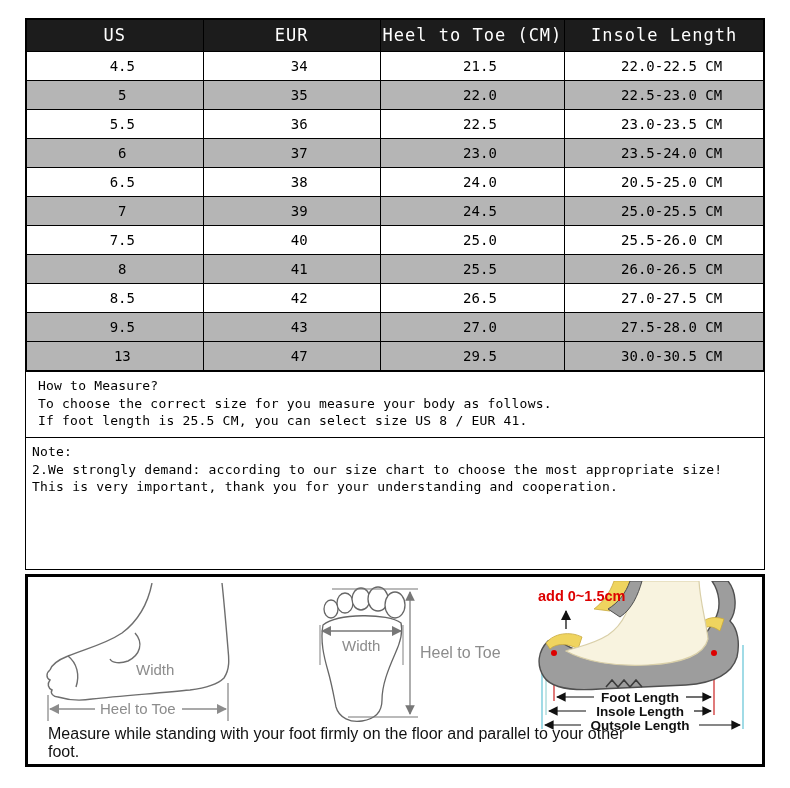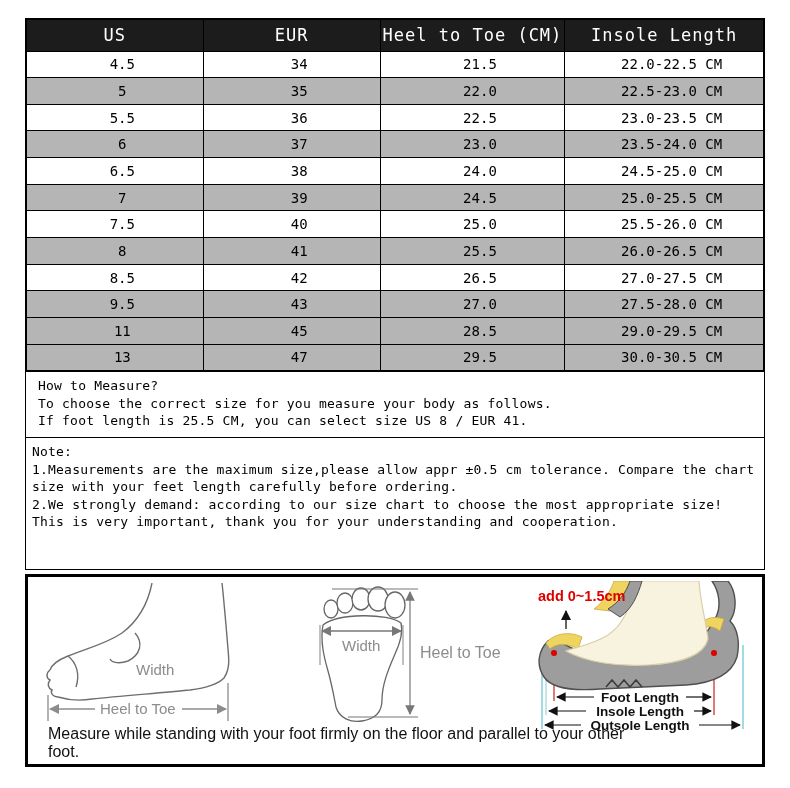--- a/index.html
+++ b/index.html
@@ -95,21 +95,21 @@
           <tr class="alt">
             <td>6</td>
             <td>37</td>
             <td>23.0</td>
             <td>23.5-24.0 CM</td>
           </tr>
           <tr>
             <td>6.5</td>
             <td>38</td>
             <td>24.0</td>
-            <td>24.5-25.0 CM</td>
+            <td>20.5-25.0 CM</td>
           </tr>
           <tr class="alt">
             <td>7</td>
             <td>39</td>
             <td>24.5</td>
             <td>25.0-25.5 CM</td>
           </tr>
           <tr>
             <td>7.5</td>
             <td>40</td>
@@ -126,45 +126,38 @@
             <td>8.5</td>
             <td>42</td>
             <td>26.5</td>
             <td>27.0-27.5 CM</td>
           </tr>
           <tr class="alt">
             <td>9.5</td>
             <td>43</td>
             <td>27.0</td>
             <td>27.5-28.0 CM</td>
-          </tr>
-          <tr class="alt">
-            <td>11</td>
-            <td>45</td>
-            <td>28.5</td>
-            <td>29.0-29.5 CM</td>
           </tr>
           <tr class="alt">
             <td>13</td>
             <td>47</td>
             <td>29.5</td>
             <td>30.0-30.5 CM</td>
           </tr>
         </tbody>
     </table>
 
     <div class="text-box how-box">
       <div>How to Measure?</div>
       <div>To choose the correct size for you measure your body as follows.</div>
       <div>If foot length is 25.5 CM, you can select size US 8 / EUR 41.</div>
     </div>
 
     <div class="text-box note-box">
       <div>Note:</div>
-      <div>1.Measurements are the maximum size,please allow appr ±0.5 cm tolerance. Compare the chart size with your feet length carefully before ordering.</div>
       <div>2.We strongly demand: according to our size chart to choose the most appropriate size! This is very important, thank you for your understanding and cooperation.</div>
     </div>
 
     <div class="diagram-box">
 
       <svg class="svg-side" width="215" height="142" viewBox="0 0 215 142">
         <defs>
           <marker id="ag" viewBox="0 0 10 10" refX="9" refY="5" markerWidth="8" markerHeight="8" orient="auto-start-reverse">
             <path d="M0 0 L10 5 L0 10 Z" fill="#8c8c8c"></path>
           </marker>

